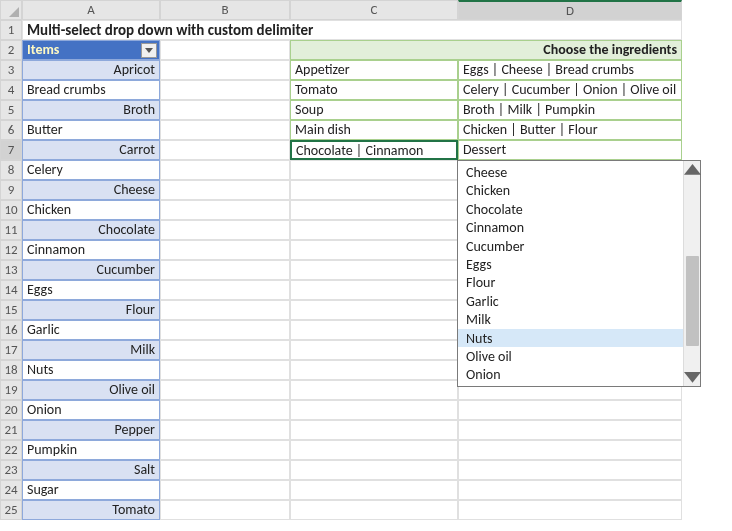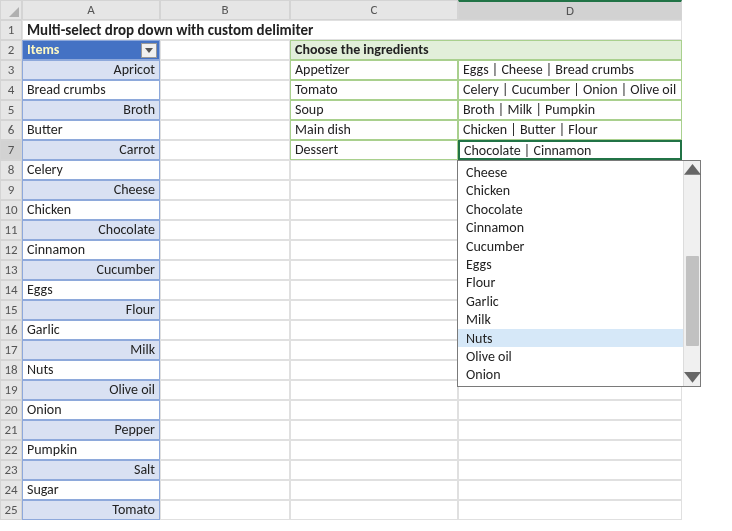--- a/index.html
+++ b/index.html
@@ -82,21 +82,21 @@
     background: #f0f0f0;
     border: 1px solid #999;
     display: flex; align-items: center; justify-content: center;
   }
   .filter-btn svg { width: 8px; height: 5px; }
   .zebra-even { background: #d9e1f2; border: 1px solid #8ea9db; text-align: right; }
   .zebra-odd  { background: #ffffff; border: 1px solid #8ea9db; }
   .choose-header {
     background: #e2efda;
     border: 1px solid #a9d08e;
-    text-align: left;
+    text-align: right;
     font-weight: bold;
   }
   .green-box { border: 1px solid #a9d08e; }
   .active-cell {
     border: 2px solid #217346;
     position: relative;
   }
   .dd-arrow {
     position: absolute;
     right: -19px; top: -1px;
@@ -184,22 +184,22 @@
     <div class="cell green-box">Soup</div>
     <div class="cell green-box">Broth | Milk | Pumpkin</div>
     <div class="rowhdr">6</div>
     <div class="cell zebra-odd">Butter</div>
     <div class="cell"></div>
     <div class="cell green-box">Main dish</div>
     <div class="cell green-box">Chicken | Butter | Flour</div>
     <div class="rowhdr sel">7</div>
     <div class="cell zebra-even">Carrot</div>
     <div class="cell"></div>
+    <div class="cell green-box active-cell">Chocolate | Cinnamon<div class="dd-arrow"></div></div>
     <div class="cell green-box">Dessert</div>
-    <div class="cell green-box active-cell">Chocolate | Cinnamon<div class="dd-arrow"></div></div>
     <div class="rowhdr">8</div>
     <div class="cell zebra-odd">Celery</div>
     <div class="cell"></div>
     <div class="cell"></div>
     <div class="cell"></div>
     <div class="rowhdr">9</div>
     <div class="cell zebra-even">Cheese</div>
     <div class="cell"></div>
     <div class="cell"></div>
     <div class="cell"></div>

